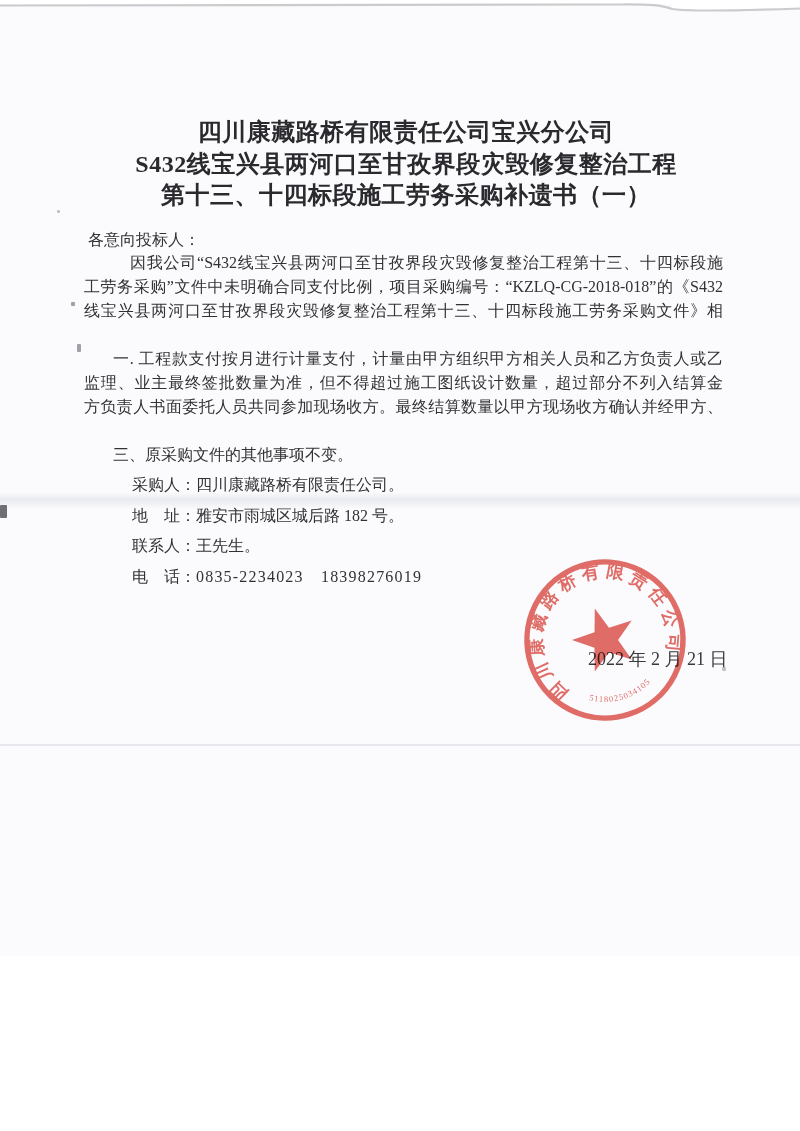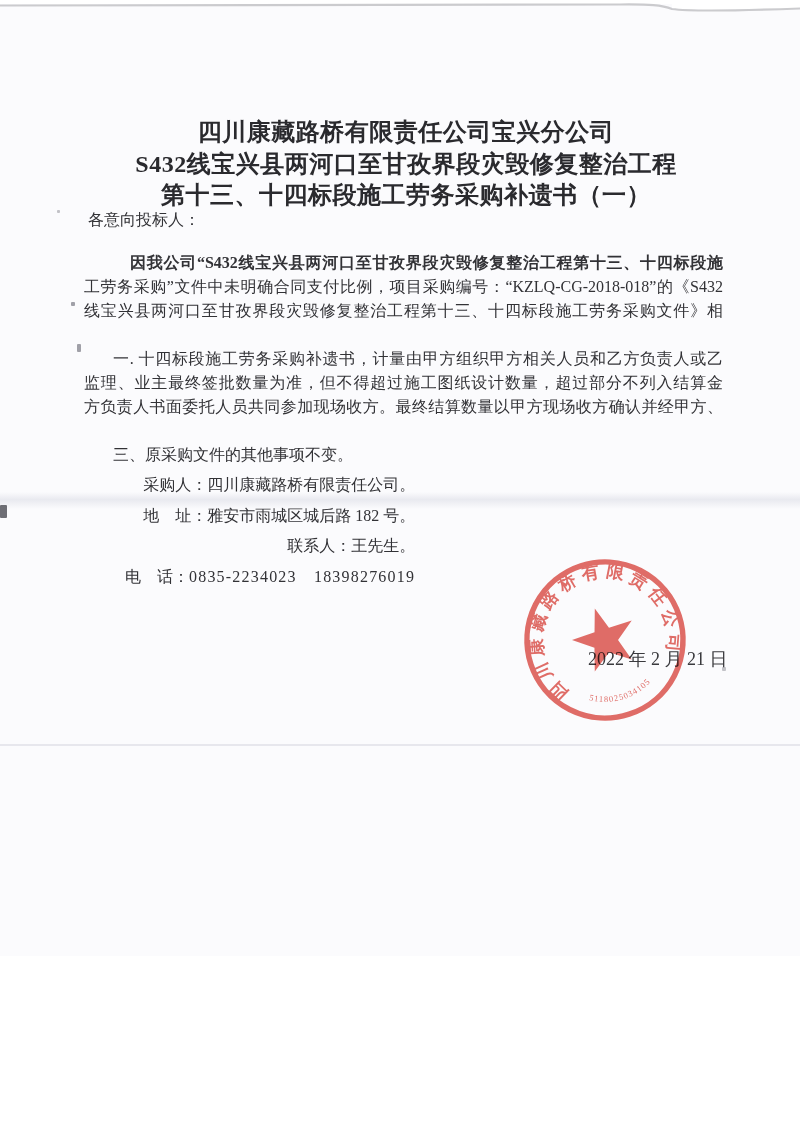--- a/index.html
+++ b/index.html
@@ -19,27 +19,27 @@
   .sp1{left:0;top:505px;width:7px;height:13px;background:#4b4b52;}
   .sp2{left:77px;top:344px;width:4px;height:8px;}
   .sp3{left:71px;top:302px;width:4px;height:4px;}
   .sp4{left:57px;top:210px;width:3px;height:3px;opacity:.5;}
   .sp5{left:722px;top:667px;width:4px;height:4px;opacity:.5;}
 
   
   .title{position:absolute;left:0;top:117px;width:812px;z-index:2;
     text-align:center;font-size:24px;line-height:31.5px;font-weight:bold;
     color:#2a2a2e;letter-spacing:.5px;}
-  .salutation{position:absolute;left:88px;top:208px;font-size:16px;line-height:24px;z-index:2;text-align:center;}
+  .salutation{position:absolute;left:88px;top:228px;font-size:16px;line-height:24px;z-index:2;text-align:center;}
   .para{position:absolute;left:84px;width:639px;font-size:16px;line-height:24px;z-index:2;}
   .p1{top:251px}.p2{top:347px}.p3{top:443px}
   .jl{text-align:justify;text-align-last:justify;}
-  .ind1{padding-left:46px;font-weight:bold;}
+  .ind1{padding-left:46px;}
   .ind2{padding-left:29px;}
-  .contacts{position:absolute;left:125px;top:470px;font-size:16px;z-index:2;text-align:right;}
+  .contacts{position:absolute;left:132px;top:470px;font-size:16px;z-index:2;}
   .crow{line-height:30.5px;white-space:pre;}
   .num{letter-spacing:1.2px;}
   .date{position:absolute;left:588px;top:651px;z-index:2;
     font-size:18px;line-height:17px;color:#3a3a3e;white-space:pre;}
   .stamp{position:absolute;left:520px;top:555px;z-index:5;mix-blend-mode:multiply;}
 </style>
 </head>
 <body>
 
 <div id="page">
@@ -66,21 +66,21 @@
 
   <div class="salutation">各意向投标人：</div>
 
   <div class="para p1">
     <div class="jl ind1">因我公司“S432线宝兴县两河口至甘孜界段灾毁修复整治工程第十三、十四标段施</div>
     <div class="jl">工劳务采购”文件中未明确合同支付比例，项目采购编号：“KZLQ-CG-2018-018”的《S432</div>
     <div class="jl">线宝兴县两河口至甘孜界段灾毁修复整治工程第十三、十四标段施工劳务采购文件》相</div>
   </div>
 
   <div class="para p2">
-    <div class="jl ind2">一. 十四标段施工劳务采购补遗书，计量由甲方组织甲方相关人员和乙方负责人或乙</div>
+    <div class="jl ind2">一. 工程款支付按月进行计量支付，计量由甲方组织甲方相关人员和乙方负责人或乙</div>
     <div class="jl">监理、业主最终签批数量为准，但不得超过施工图纸设计数量，超过部分不列入结算金</div>
     <div class="jl">方负责人书面委托人员共同参加现场收方。最终结算数量以甲方现场收方确认并经甲方、</div>
   </div>
 
   <div class="para p3">
     <div class="ind2">三、原采购文件的其他事项不变。</div>
   </div>
 
   <div class="contacts">
     <div class="crow"><span>采购人：</span><span>四川康藏路桥有限责任公司。</span></div>

